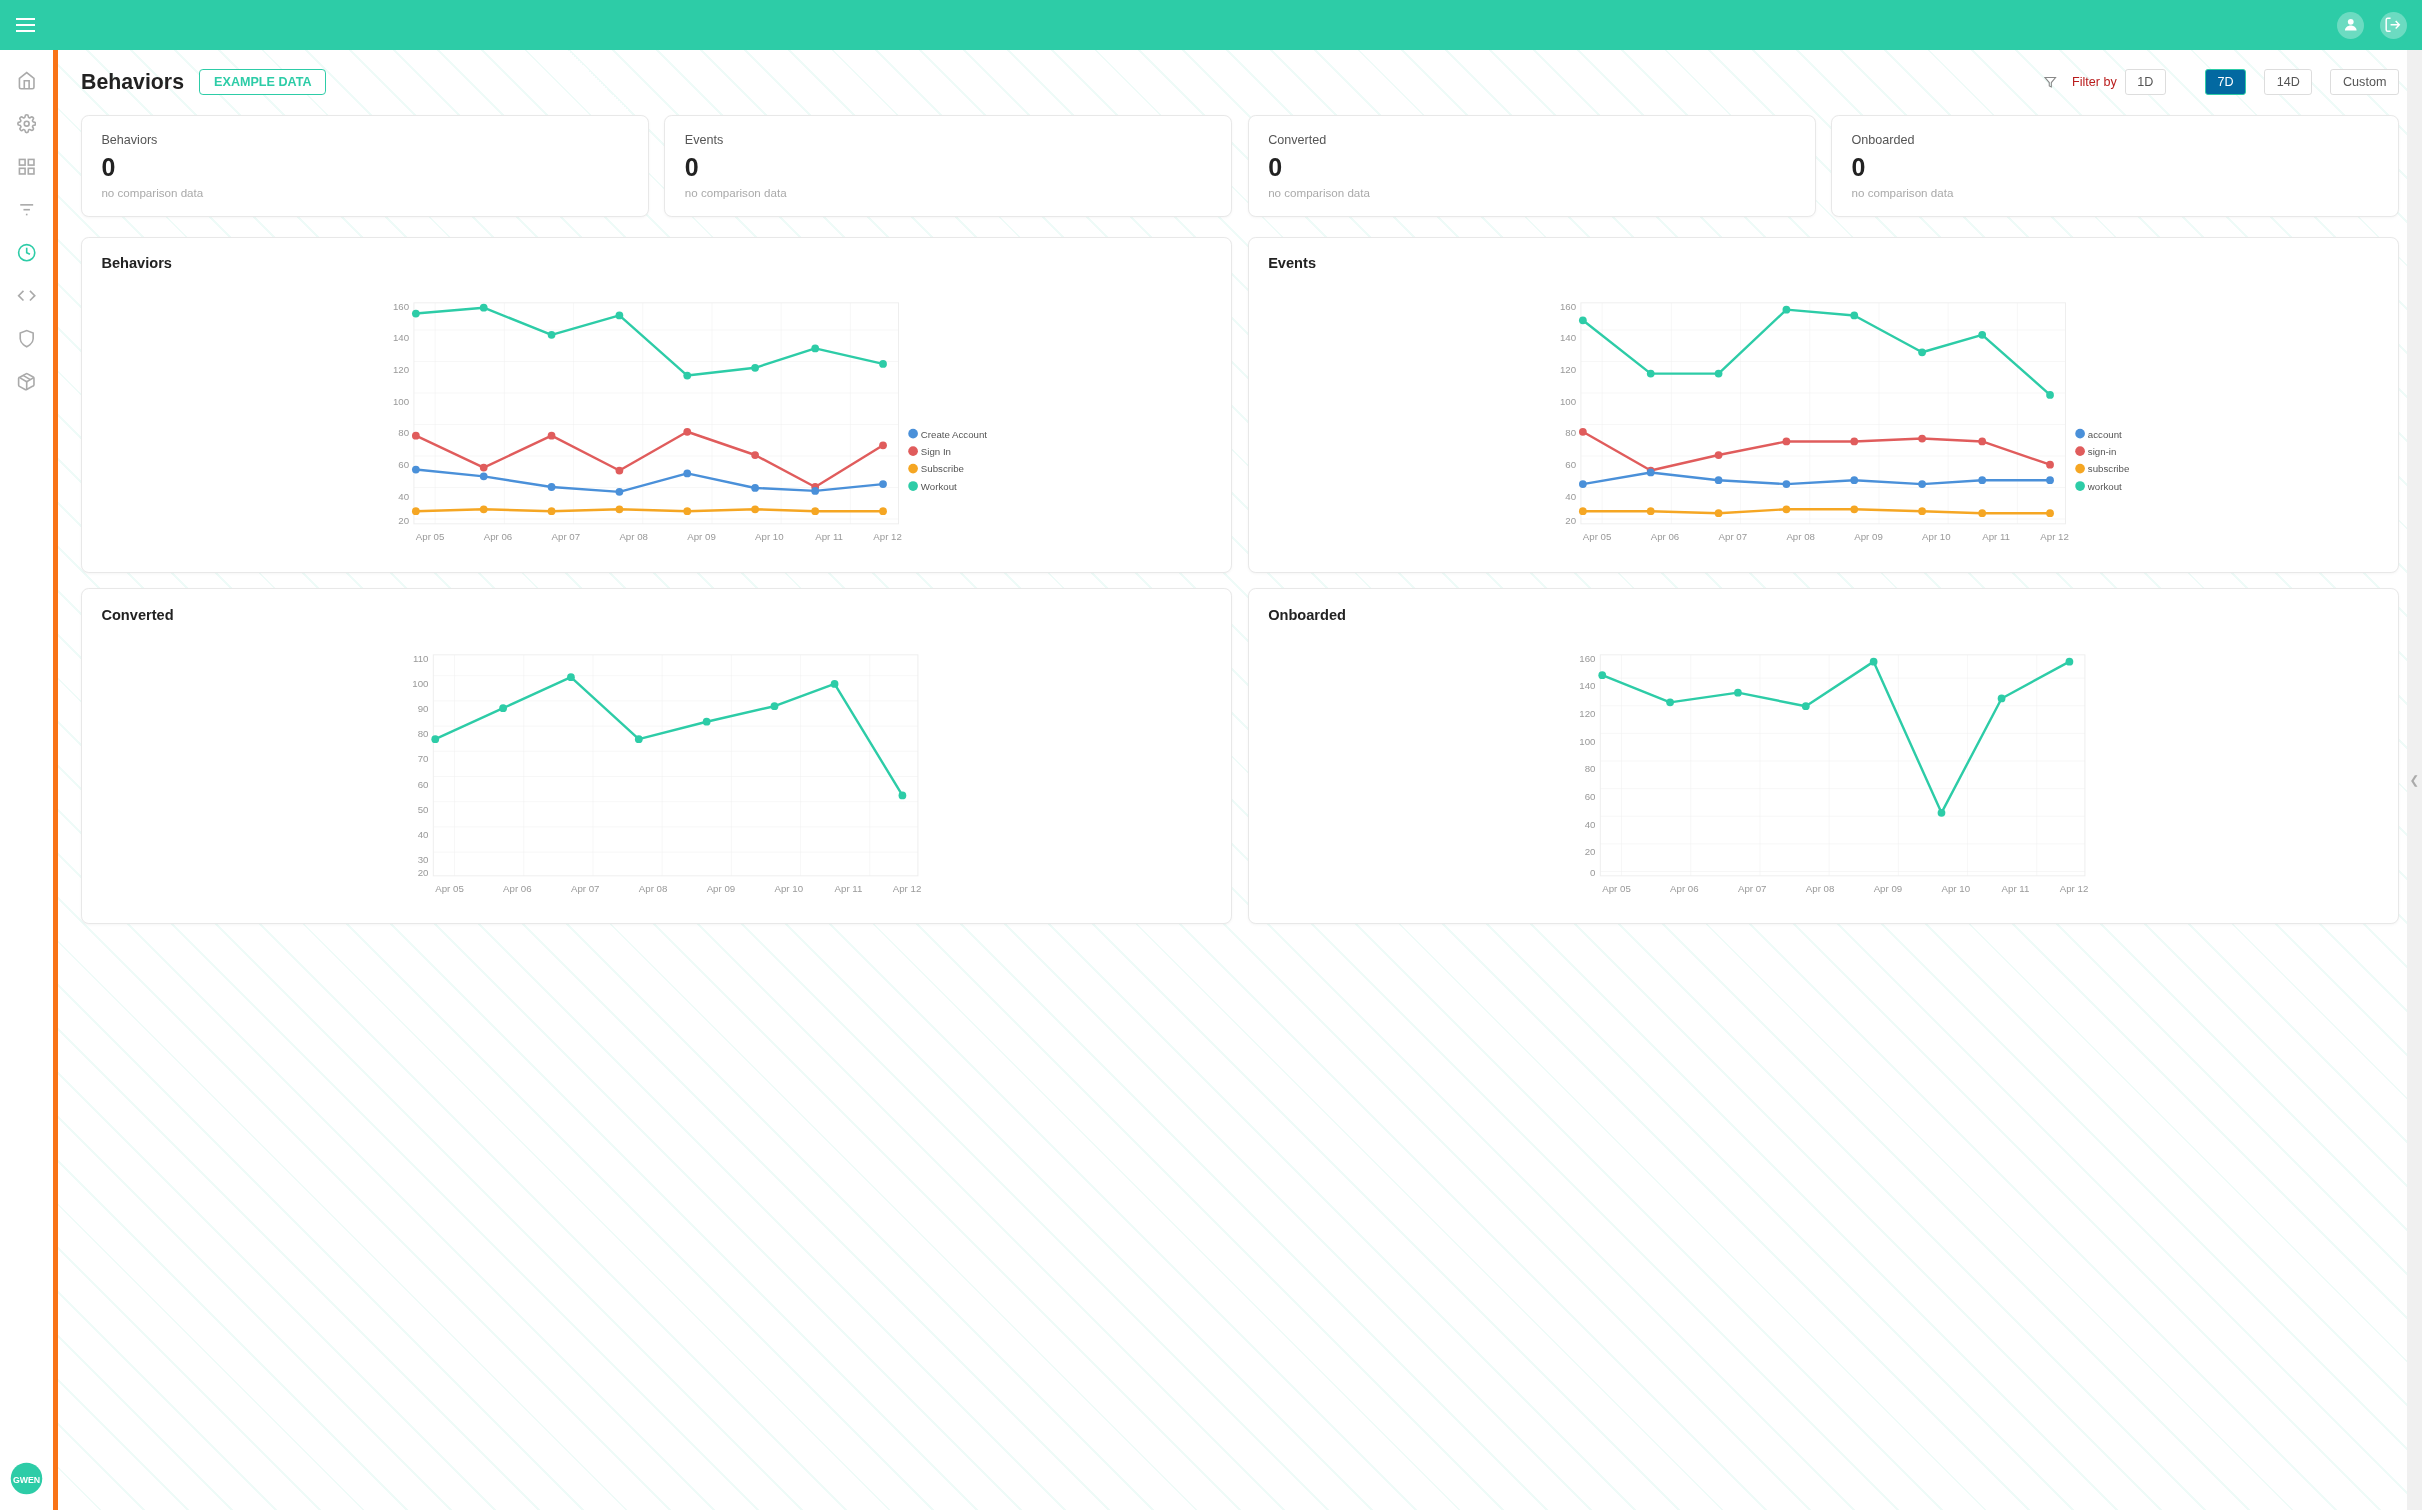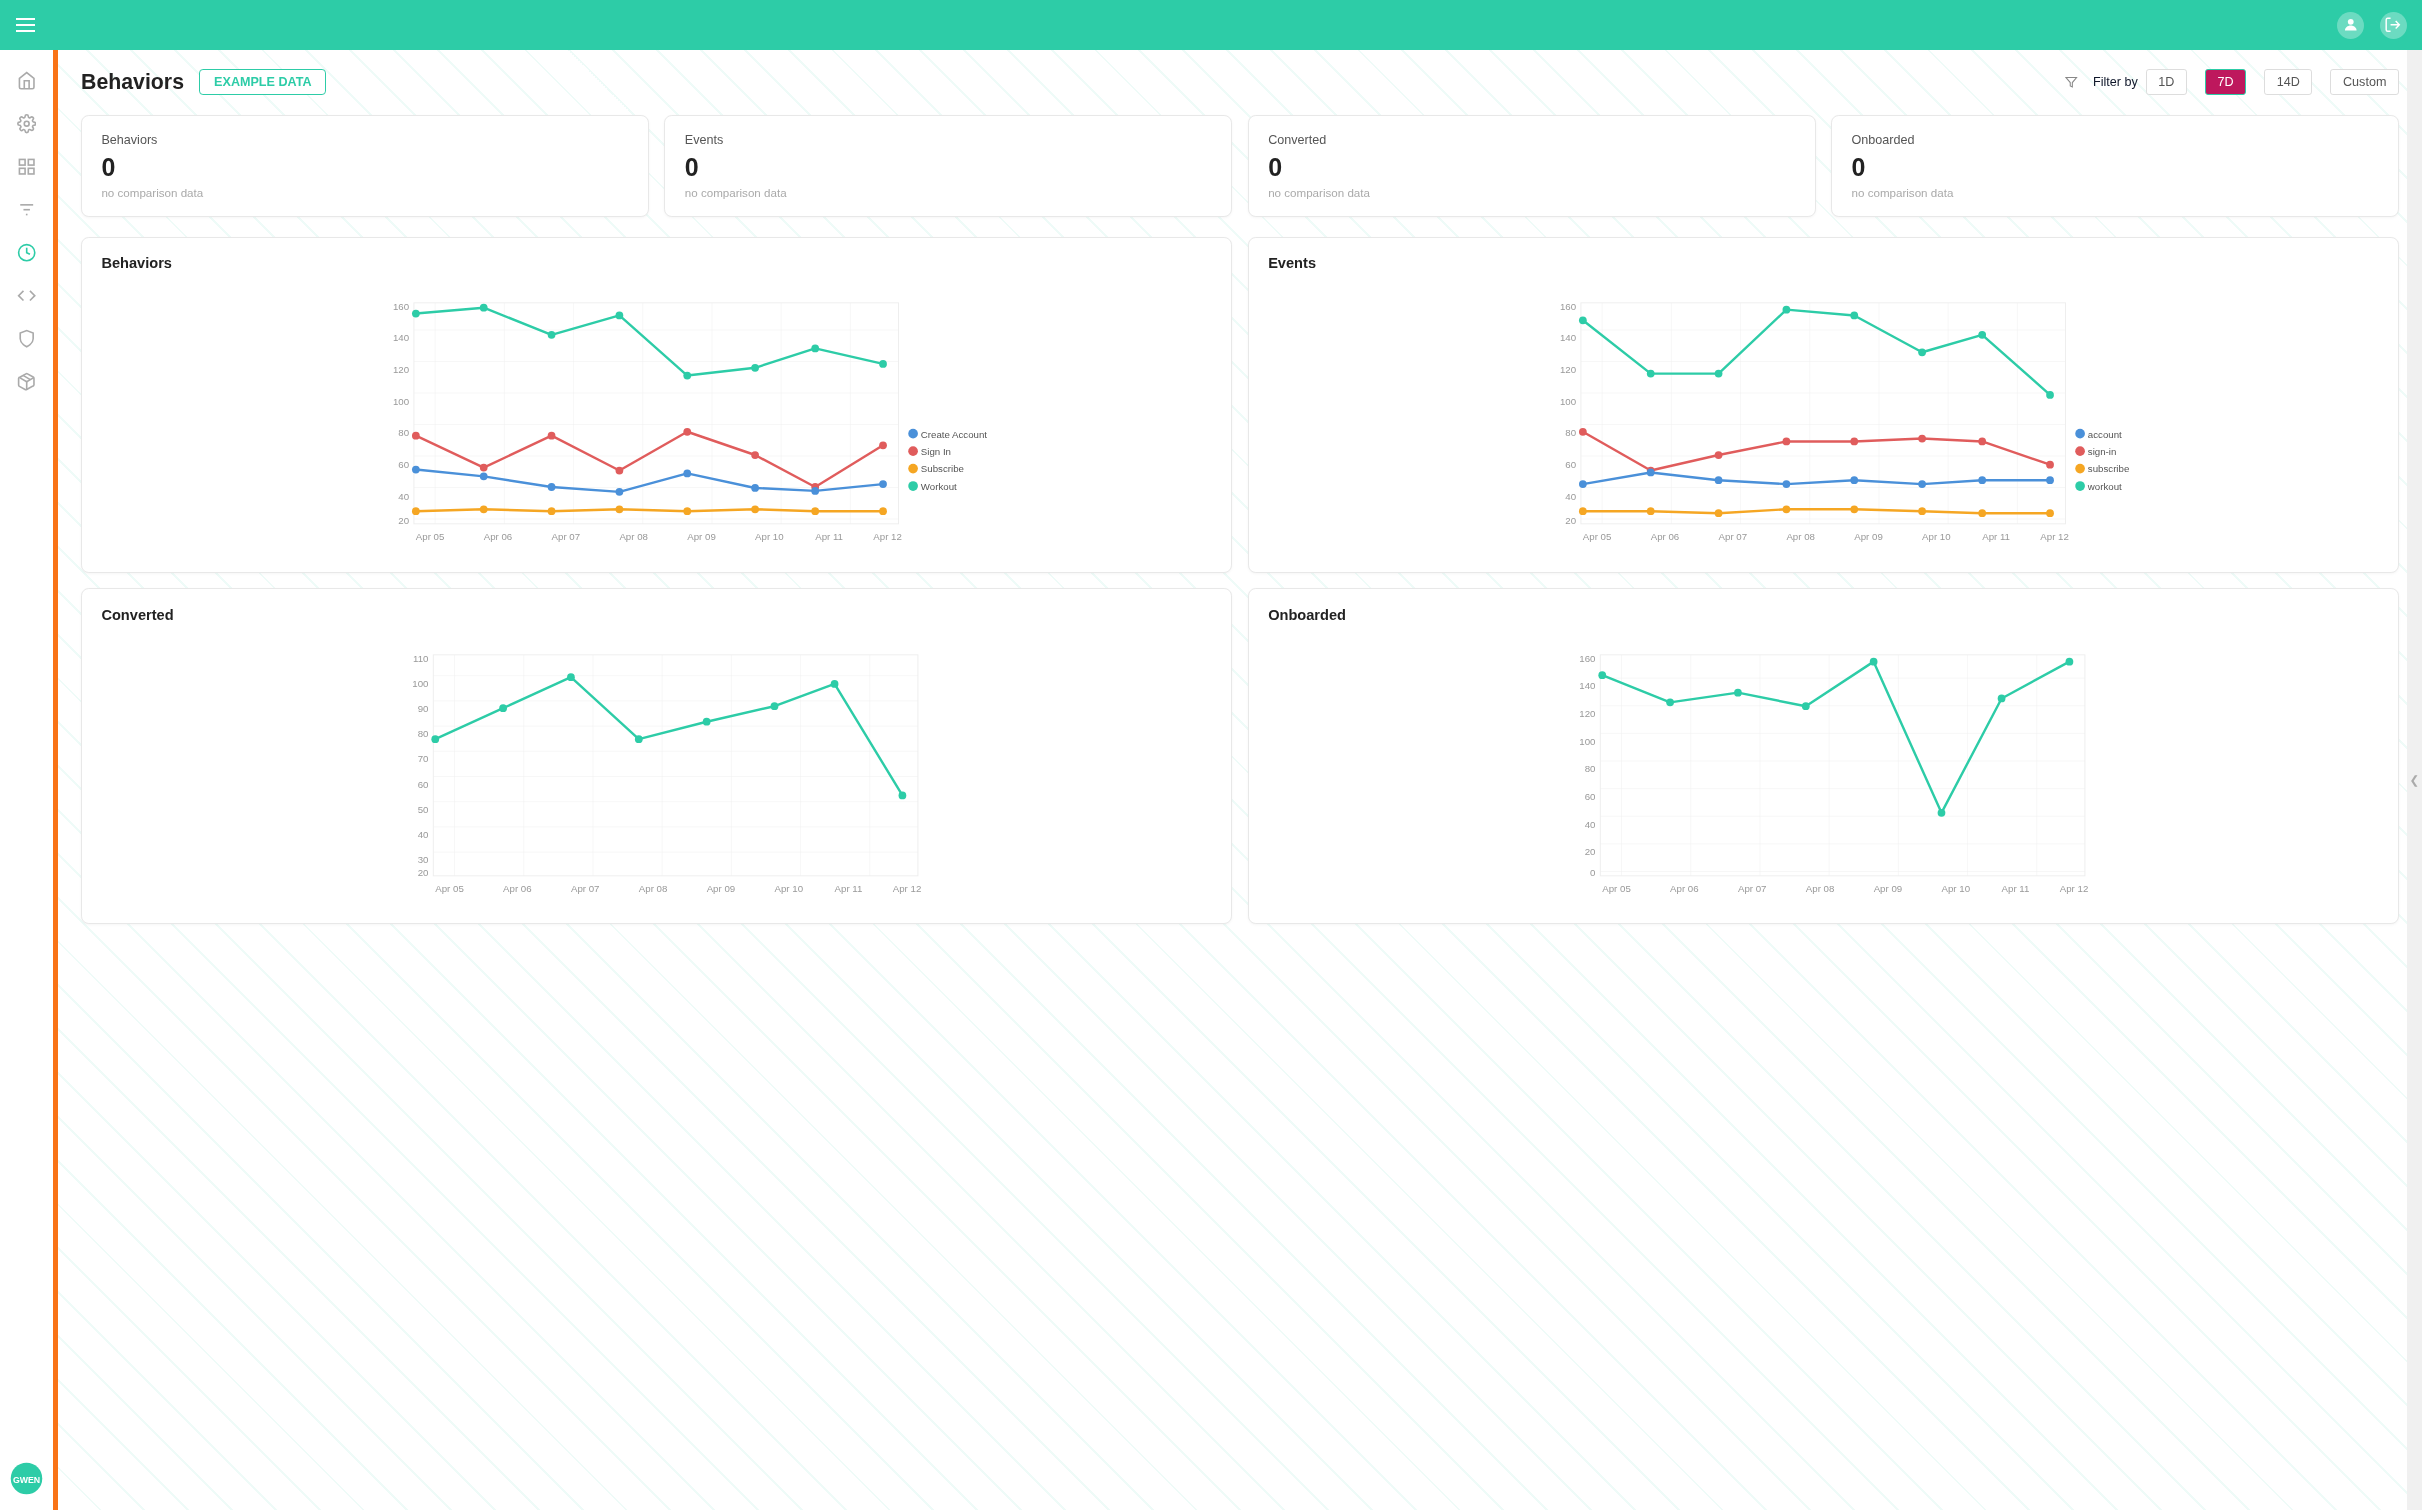--- a/index.html
+++ b/index.html
@@ -65,27 +65,27 @@
       margin-bottom: 19.4px;
     }
     .page-header-left { display: flex; align-items: center; gap: 15.5px; }
     .page-title { font-size: 21.3px; font-weight: 700; color: #222; }
     .example-data-btn {
       border: 1.9px solid #2dcca7; background: white; color: #2dcca7;
       padding: 4.9px 13.6px; border-radius: 3.9px; font-size: 12.6px; font-weight: 600;
       cursor: pointer;
     }
     .page-header-right { display: flex; align-items: center; gap: 7.8px; }
-    .filter-by { display: flex; align-items: center; gap: 15px; color: #0f172a; font-size: 12.6px; }
+    .filter-by { display: flex; align-items: center; gap: 15px; color: #b91c1c; font-size: 12.6px; }
     .time-btns { display: flex; gap: 18px; }
     .time-btn {
       padding: 4.9px 11.6px; border: 1px solid #ddd; background: white;
       font-size: 12.6px; color: #555; cursor: pointer; border-radius: 2.9px;
     }
-    .time-btn.active { background: #be185d; color: white; border-color: #2dcca7; }
+    .time-btn.active { background: #0369a1; color: white; border-color: #2dcca7; margin-left: 21px; }
 
     
     .stats-row { display: grid; grid-template-columns: repeat(4, 1fr); gap: 15.5px; margin-bottom: 19.4px; }
     .stat-card {
       background: white; border: 1px solid #e8e8e8; border-radius: 7.8px;
       padding: 17.5px 19.4px; box-shadow: 0 1px 2.9px rgba(0,0,0,0.04);
     }
     .stat-label { font-size: 12.6px; color: #555; margin-bottom: 5.8px; }
     .stat-value { font-size: 25px; font-weight: 700; color: #222; margin-bottom: 3.9px; }
     .stat-comparison { font-size: 11.6px; color: #aaa; }

